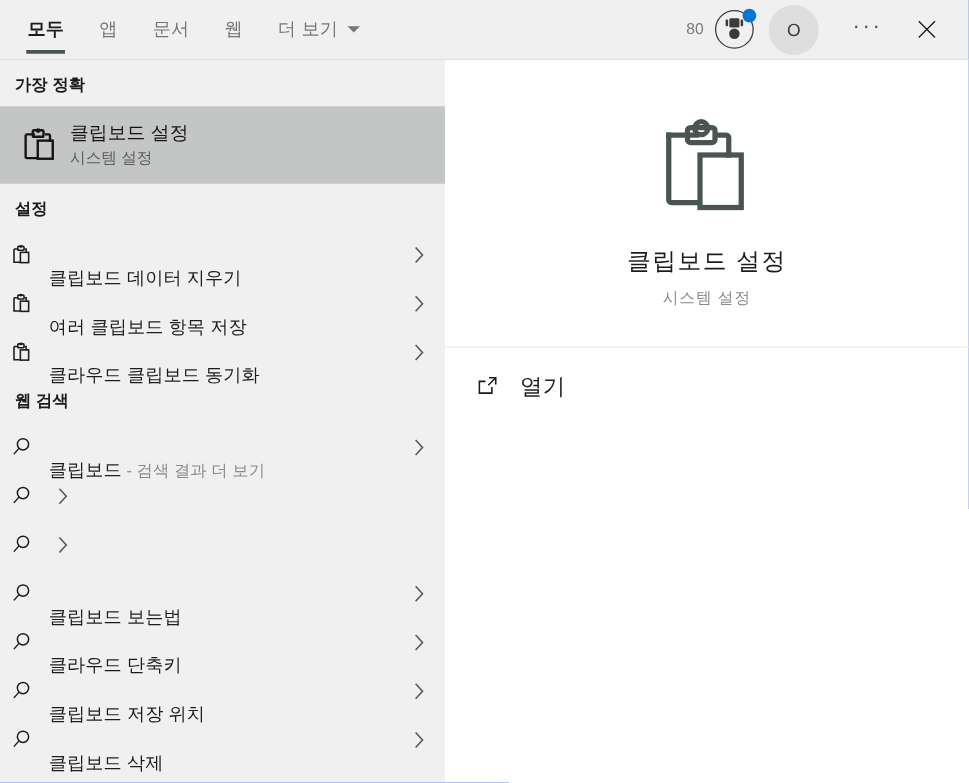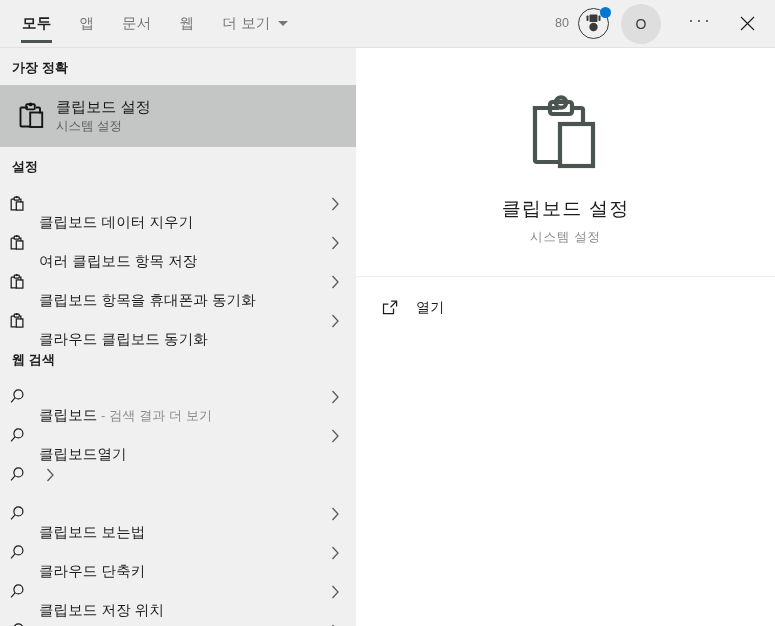--- a/index.html
+++ b/index.html
@@ -71,21 +71,21 @@
     width: 0; height: 0;
     border-left: 5px solid transparent;
     border-right: 5px solid transparent;
     border-top: 5px solid #767676;
   }
 
   .header-right {
     display: flex;
     align-items: center;
     height: 47px;
-    padding-right: 4px;
+    padding-right: 10px;
   }
 
   .rewards-points {
     font-size: 12.5px;
     color: #7a7a7a;
     margin-right: 8px;
     line-height: 1;
   }
 
   .rewards-icon-wrap {
@@ -273,21 +273,21 @@
     cursor: pointer;
   }
   .action-row .a-icon {
     width: 34px;
     min-width: 34px;
     display: flex;
     align-items: center;
     justify-content: flex-start;
   }
   .action-row .a-label {
-    font-size: 14px;
+    font-size: 18px;
     color: #1c1c1c;
     letter-spacing: 0.2px;
   }
 </style>
 </head>
 <body>
 
 <div id="app">
 
   <div class="header">
@@ -396,48 +396,31 @@
           </svg>
         </div>
         <div class="r-label">여러 클립보드 항목 저장</div>
         <div class="chevron">
           <svg width="9" height="14" viewBox="0 0 9 14">
               <path d="M1.5 1 L7 7 L1.5 13" stroke="#5a5a5a" stroke-width="1.3" fill="none"></path>
             </svg>
         </div>
       </div>
 
+
       <div class="result-row">
         <div class="r-icon">
           <svg width="17" height="17" viewBox="0 0 17 17">
             <path d="M2.2 4.2 v10.6 h5.6" stroke="#1c1c1c" stroke-width="1.25" fill="none"></path>
             <path d="M2.2 4.2 h3.6 M10.6 4.2 h1.3 v3.2" stroke="#1c1c1c" stroke-width="1.25" fill="none"></path>
             <rect x="5.2" y="2.1" width="5" height="3.1" rx="0.7" stroke="#1c1c1c" stroke-width="1.25" fill="none"></rect>
             <circle cx="7.7" cy="2.1" r="1.1" fill="#1c1c1c"></circle>
             <rect x="7.3" y="6.9" width="6.6" height="8.2" stroke="#1c1c1c" stroke-width="1.25" fill="none"></rect>
           </svg>
         </div>
-        <div class="r-label">클립보드 항목을 휴대폰과 동기화</div>
-        <div class="chevron">
-          <svg width="9" height="14" viewBox="0 0 9 14">
-              <path d="M1.5 1 L7 7 L1.5 13" stroke="#5a5a5a" stroke-width="1.3" fill="none"></path>
-            </svg>
-        </div>
-      </div>
-
-      <div class="result-row">
-        <div class="r-icon">
-          <svg width="17" height="17" viewBox="0 0 17 17">
-            <path d="M2.2 4.2 v10.6 h5.6" stroke="#1c1c1c" stroke-width="1.25" fill="none"></path>
-            <path d="M2.2 4.2 h3.6 M10.6 4.2 h1.3 v3.2" stroke="#1c1c1c" stroke-width="1.25" fill="none"></path>
-            <rect x="5.2" y="2.1" width="5" height="3.1" rx="0.7" stroke="#1c1c1c" stroke-width="1.25" fill="none"></rect>
-            <circle cx="7.7" cy="2.1" r="1.1" fill="#1c1c1c"></circle>
-            <rect x="7.3" y="6.9" width="6.6" height="8.2" stroke="#1c1c1c" stroke-width="1.25" fill="none"></rect>
-          </svg>
-        </div>
         <div class="r-label">클라우드 클립보드 동기화</div>
         <div class="chevron">
           <svg width="9" height="14" viewBox="0 0 9 14">
               <path d="M1.5 1 L7 7 L1.5 13" stroke="#5a5a5a" stroke-width="1.3" fill="none"></path>
             </svg>
         </div>
       </div>
 
       <div class="section-head">웹 검색</div>
 
@@ -458,21 +441,20 @@
         </div>
       </div>
 
       <div class="result-row">
         <div class="r-icon">
           <svg width="17" height="17" viewBox="0 0 17 17">
             <circle cx="9.4" cy="6.4" r="4.5" stroke="#1c1c1c" stroke-width="1.2" fill="none"></circle>
             <path d="M6.2 9.7 L2.1 14.3" stroke="#1c1c1c" stroke-width="1.2" fill="none"></path>
           </svg>
         </div>
-        <div class="r-label">클립보드열기</div>
         <div class="chevron">
           <svg width="9" height="14" viewBox="0 0 9 14">
               <path d="M1.5 1 L7 7 L1.5 13" stroke="#5a5a5a" stroke-width="1.3" fill="none"></path>
             </svg>
         </div>
       </div>
 
       <div class="result-row">
         <div class="r-icon">
           <svg width="17" height="17" viewBox="0 0 17 17">

